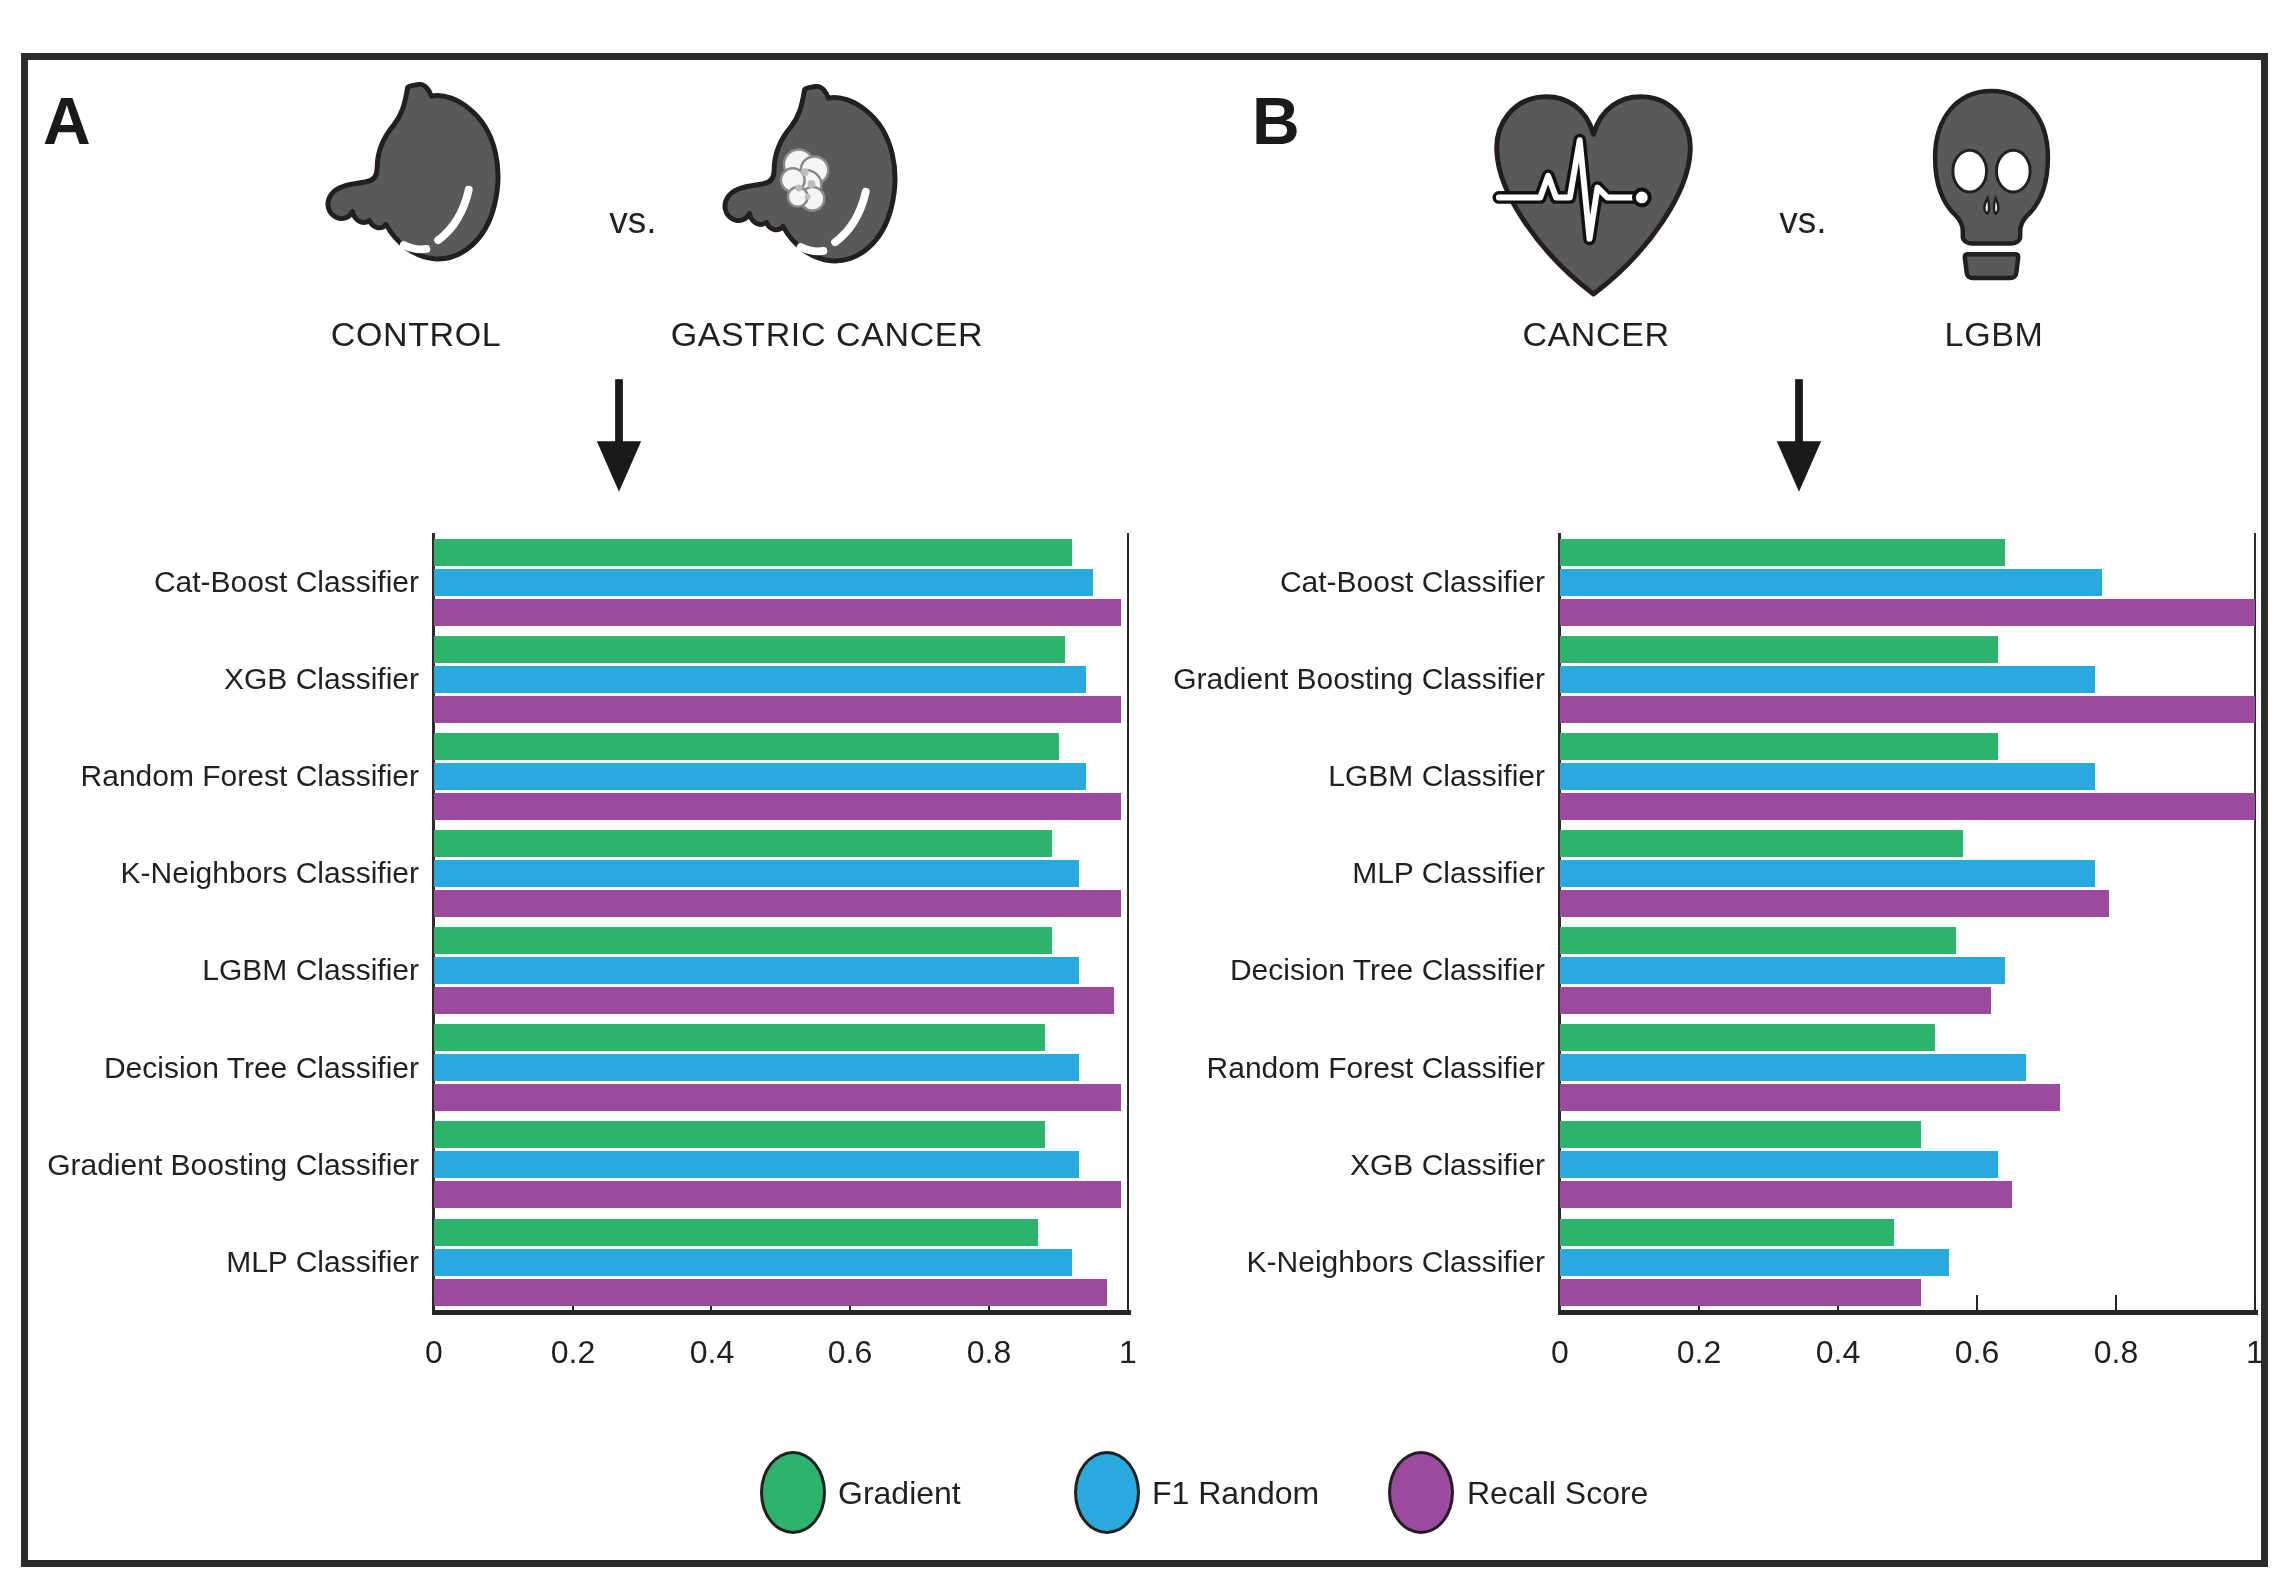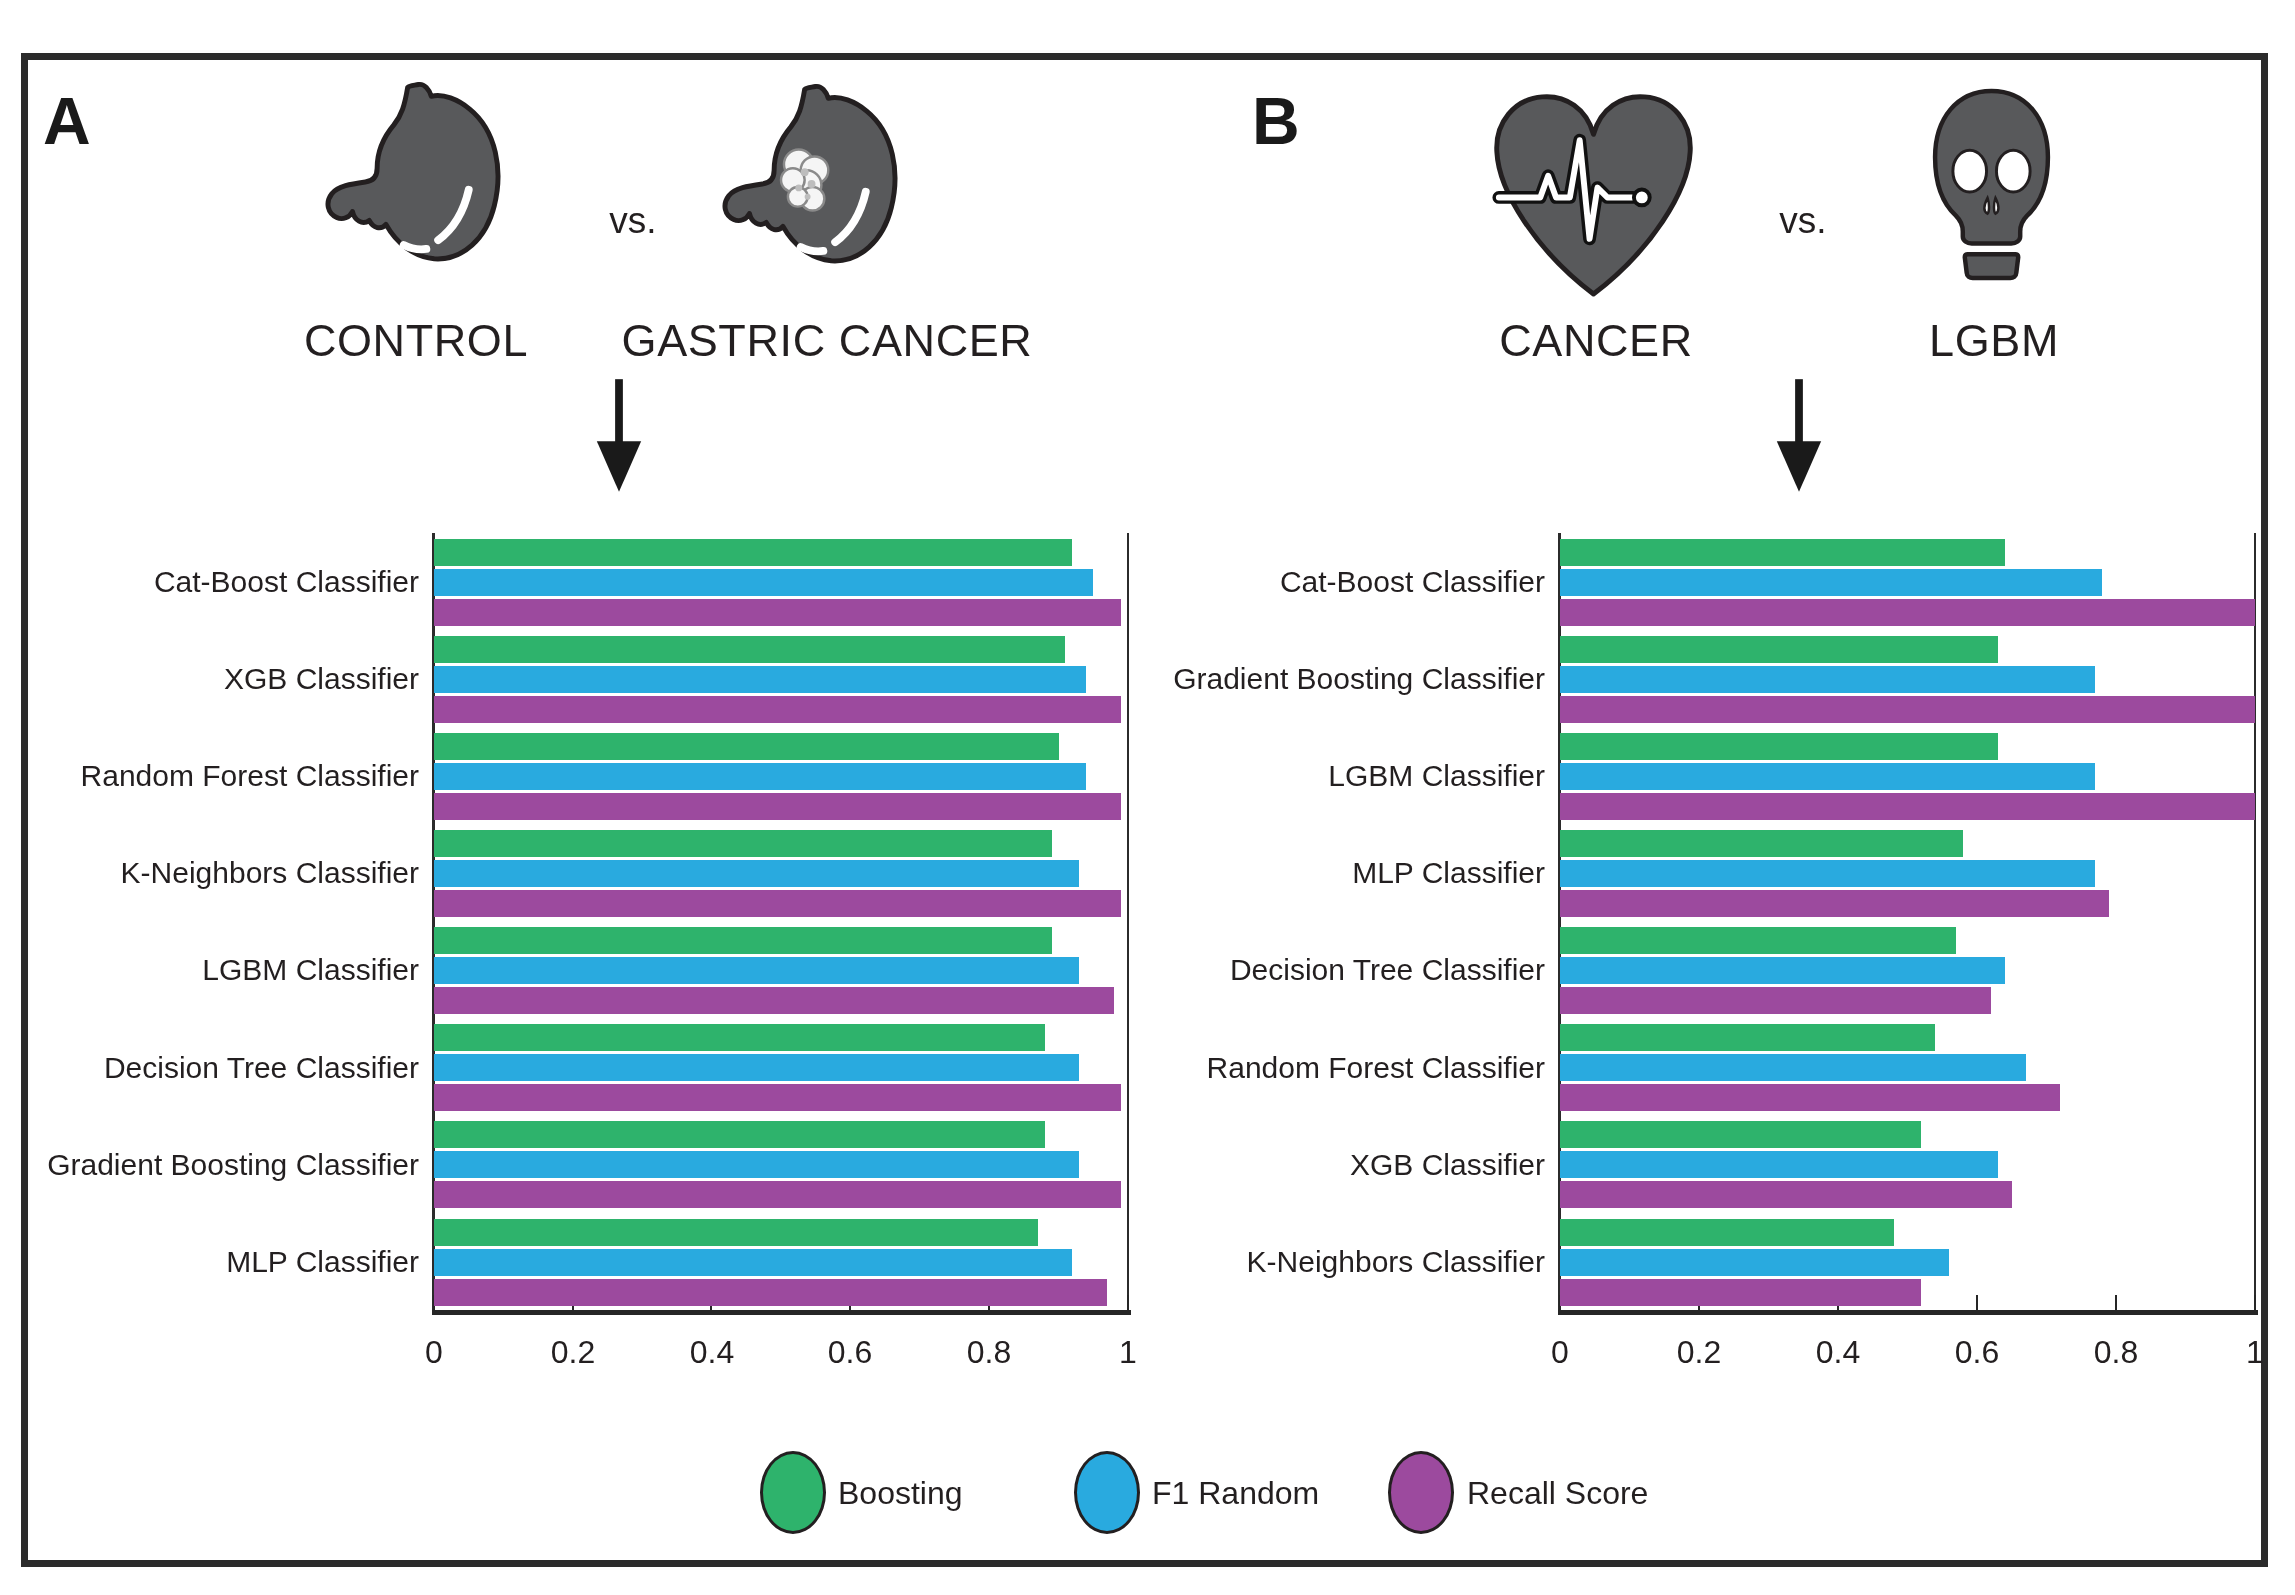--- a/index.html
+++ b/index.html
@@ -2,21 +2,21 @@
 <html style="font-size:9px"><head>
 <meta charset="utf-8">
 <style>
   html,body{margin:0;padding:0;background:#ffffff;}
   body{width:2295px;height:1595px;position:relative;overflow:hidden;
        font-family:"Liberation Sans", sans-serif;color:#231f20;}
   .figure{position:absolute;left:0;top:0;width:2295px;height:1595px;}
   .frame{position:absolute;left:21px;top:53px;width:2247px;height:1514px;
          border:7.2px solid #2b2b2b;box-sizing:border-box;}
   .panel-letter{position:absolute;font-size:66px;font-weight:bold;color:#1a1a1a;}
-  .hdr-label{position:absolute;font-size:45px;letter-spacing:0.6px;color:#231f20;
+  .hdr-label{position:absolute;font-size:34px;letter-spacing:0.6px;color:#231f20;
              transform:translateX(-50%);white-space:nowrap;}
   .vs-label{position:absolute;font-size:37px;color:#231f20;transform:translate(-50%,-50%);}
   .icon-wrap{position:absolute;}
   .arrow{position:absolute;transform:translateX(-50%);}
   .chart{position:absolute;}
   .spine{position:absolute;background:#2b2b2b;}
   .axis-line{position:absolute;background:#262626;}
   .tickmark{position:absolute;background:#262626;}
   .ticklabel{position:absolute;width:122px;text-align:center;font-size:32px;color:#231f20;}
   .cat-label{position:absolute;text-align:right;font-size:30px;color:#231f20;
@@ -251,21 +251,21 @@
       <div class="bar" style="left: 0px; top: 618px; width: 438px; background: rgb(41, 170, 223);"></div>
       <div class="bar" style="left: 0px; top: 648px; width: 452px; background: rgb(156, 74, 158);"></div>
       <div class="cat-label" style="left: -426px; top: 711px; width: 411px;">K-Neighbors Classifier</div>
       <div class="bar" style="left: 0px; top: 686px; width: 334px; background: rgb(46, 179, 108);"></div>
       <div class="bar" style="left: 0px; top: 716px; width: 389px; background: rgb(41, 170, 223);"></div>
       <div class="bar" style="left: 0px; top: 746px; width: 361px; background: rgb(156, 74, 158);"></div>
     </div>
 
   <div>
     <div class="legend-item-swatch" id="sw0" style="left: 760px; top: 1451px; background: rgb(46, 179, 108);"></div>
-    <div class="legend-label" style="left:838px;top:1493px;">Boosting</div>
+    <div class="legend-label" style="left:838px;top:1493px;">Gradient</div>
 
     <div class="legend-item-swatch" id="sw1" style="left: 1074px; top: 1451px; background: rgb(41, 170, 223);"></div>
     <div class="legend-label" style="left:1152px;top:1493px;">F1 Random</div>
 
     <div class="legend-item-swatch" id="sw2" style="left: 1388px; top: 1451px; background: rgb(156, 74, 158);"></div>
     <div class="legend-label" style="left:1467px;top:1493px;">Recall Score</div>
   </div>
 
 </div>
 

